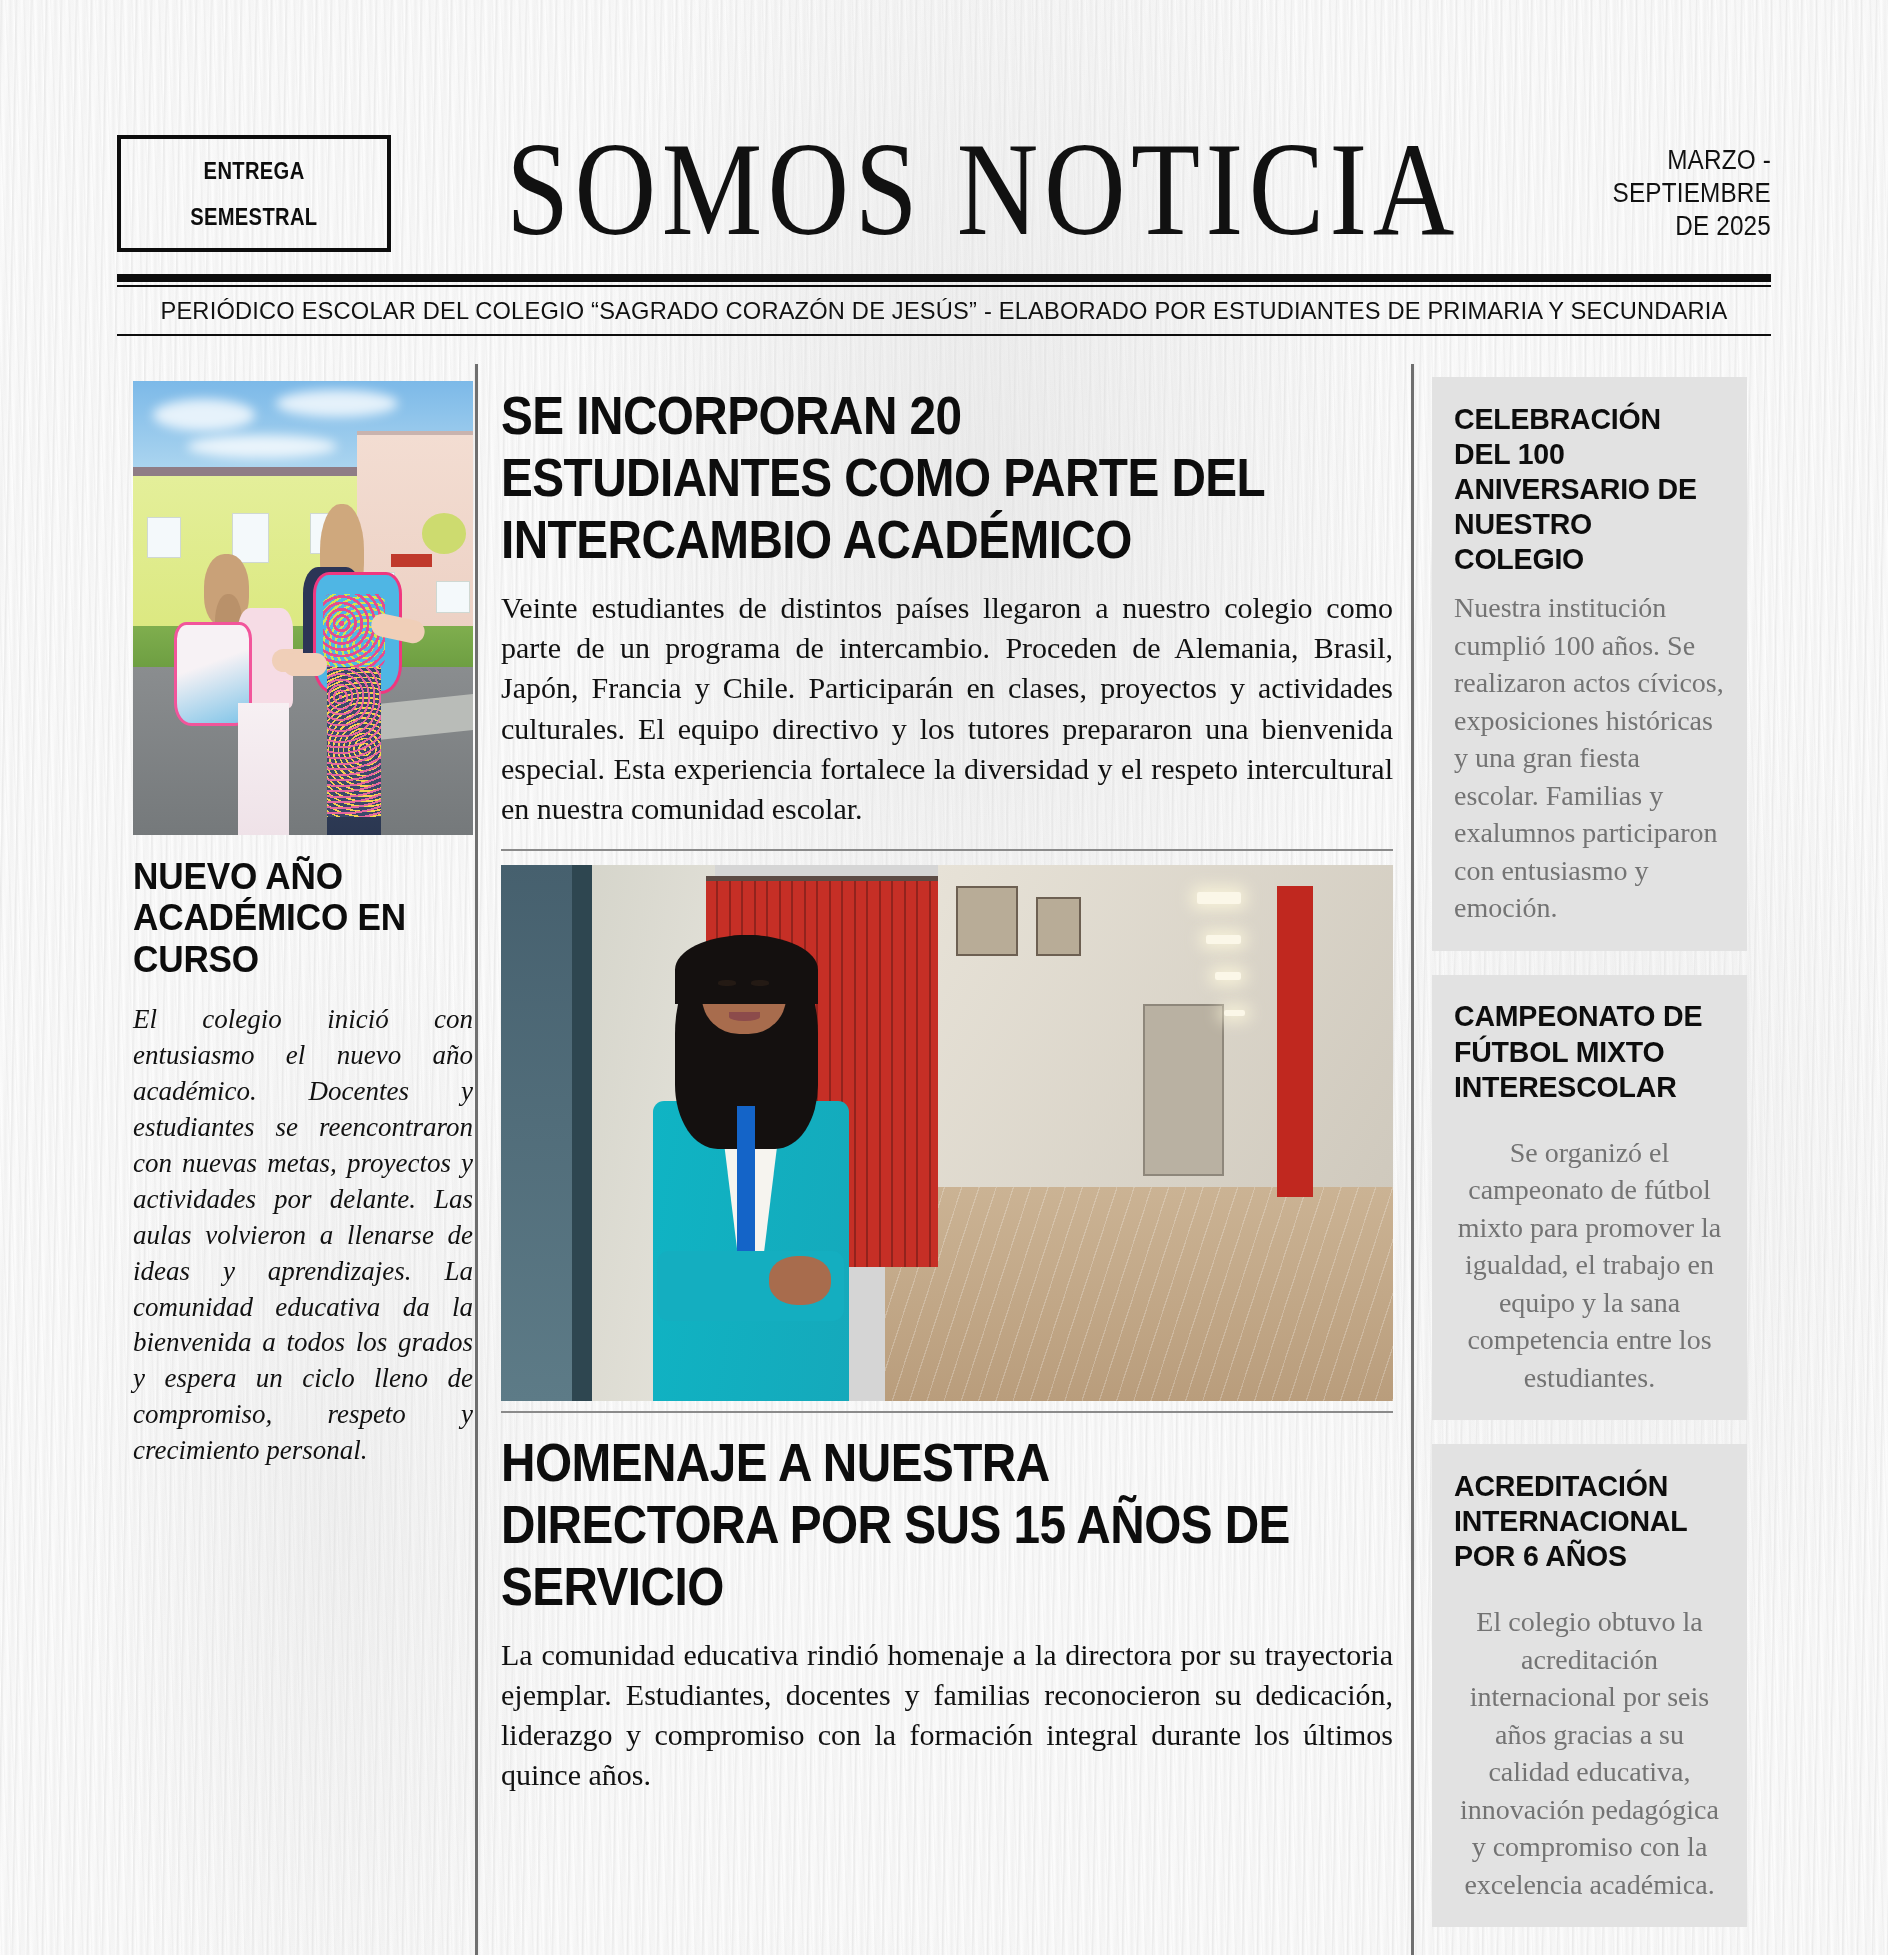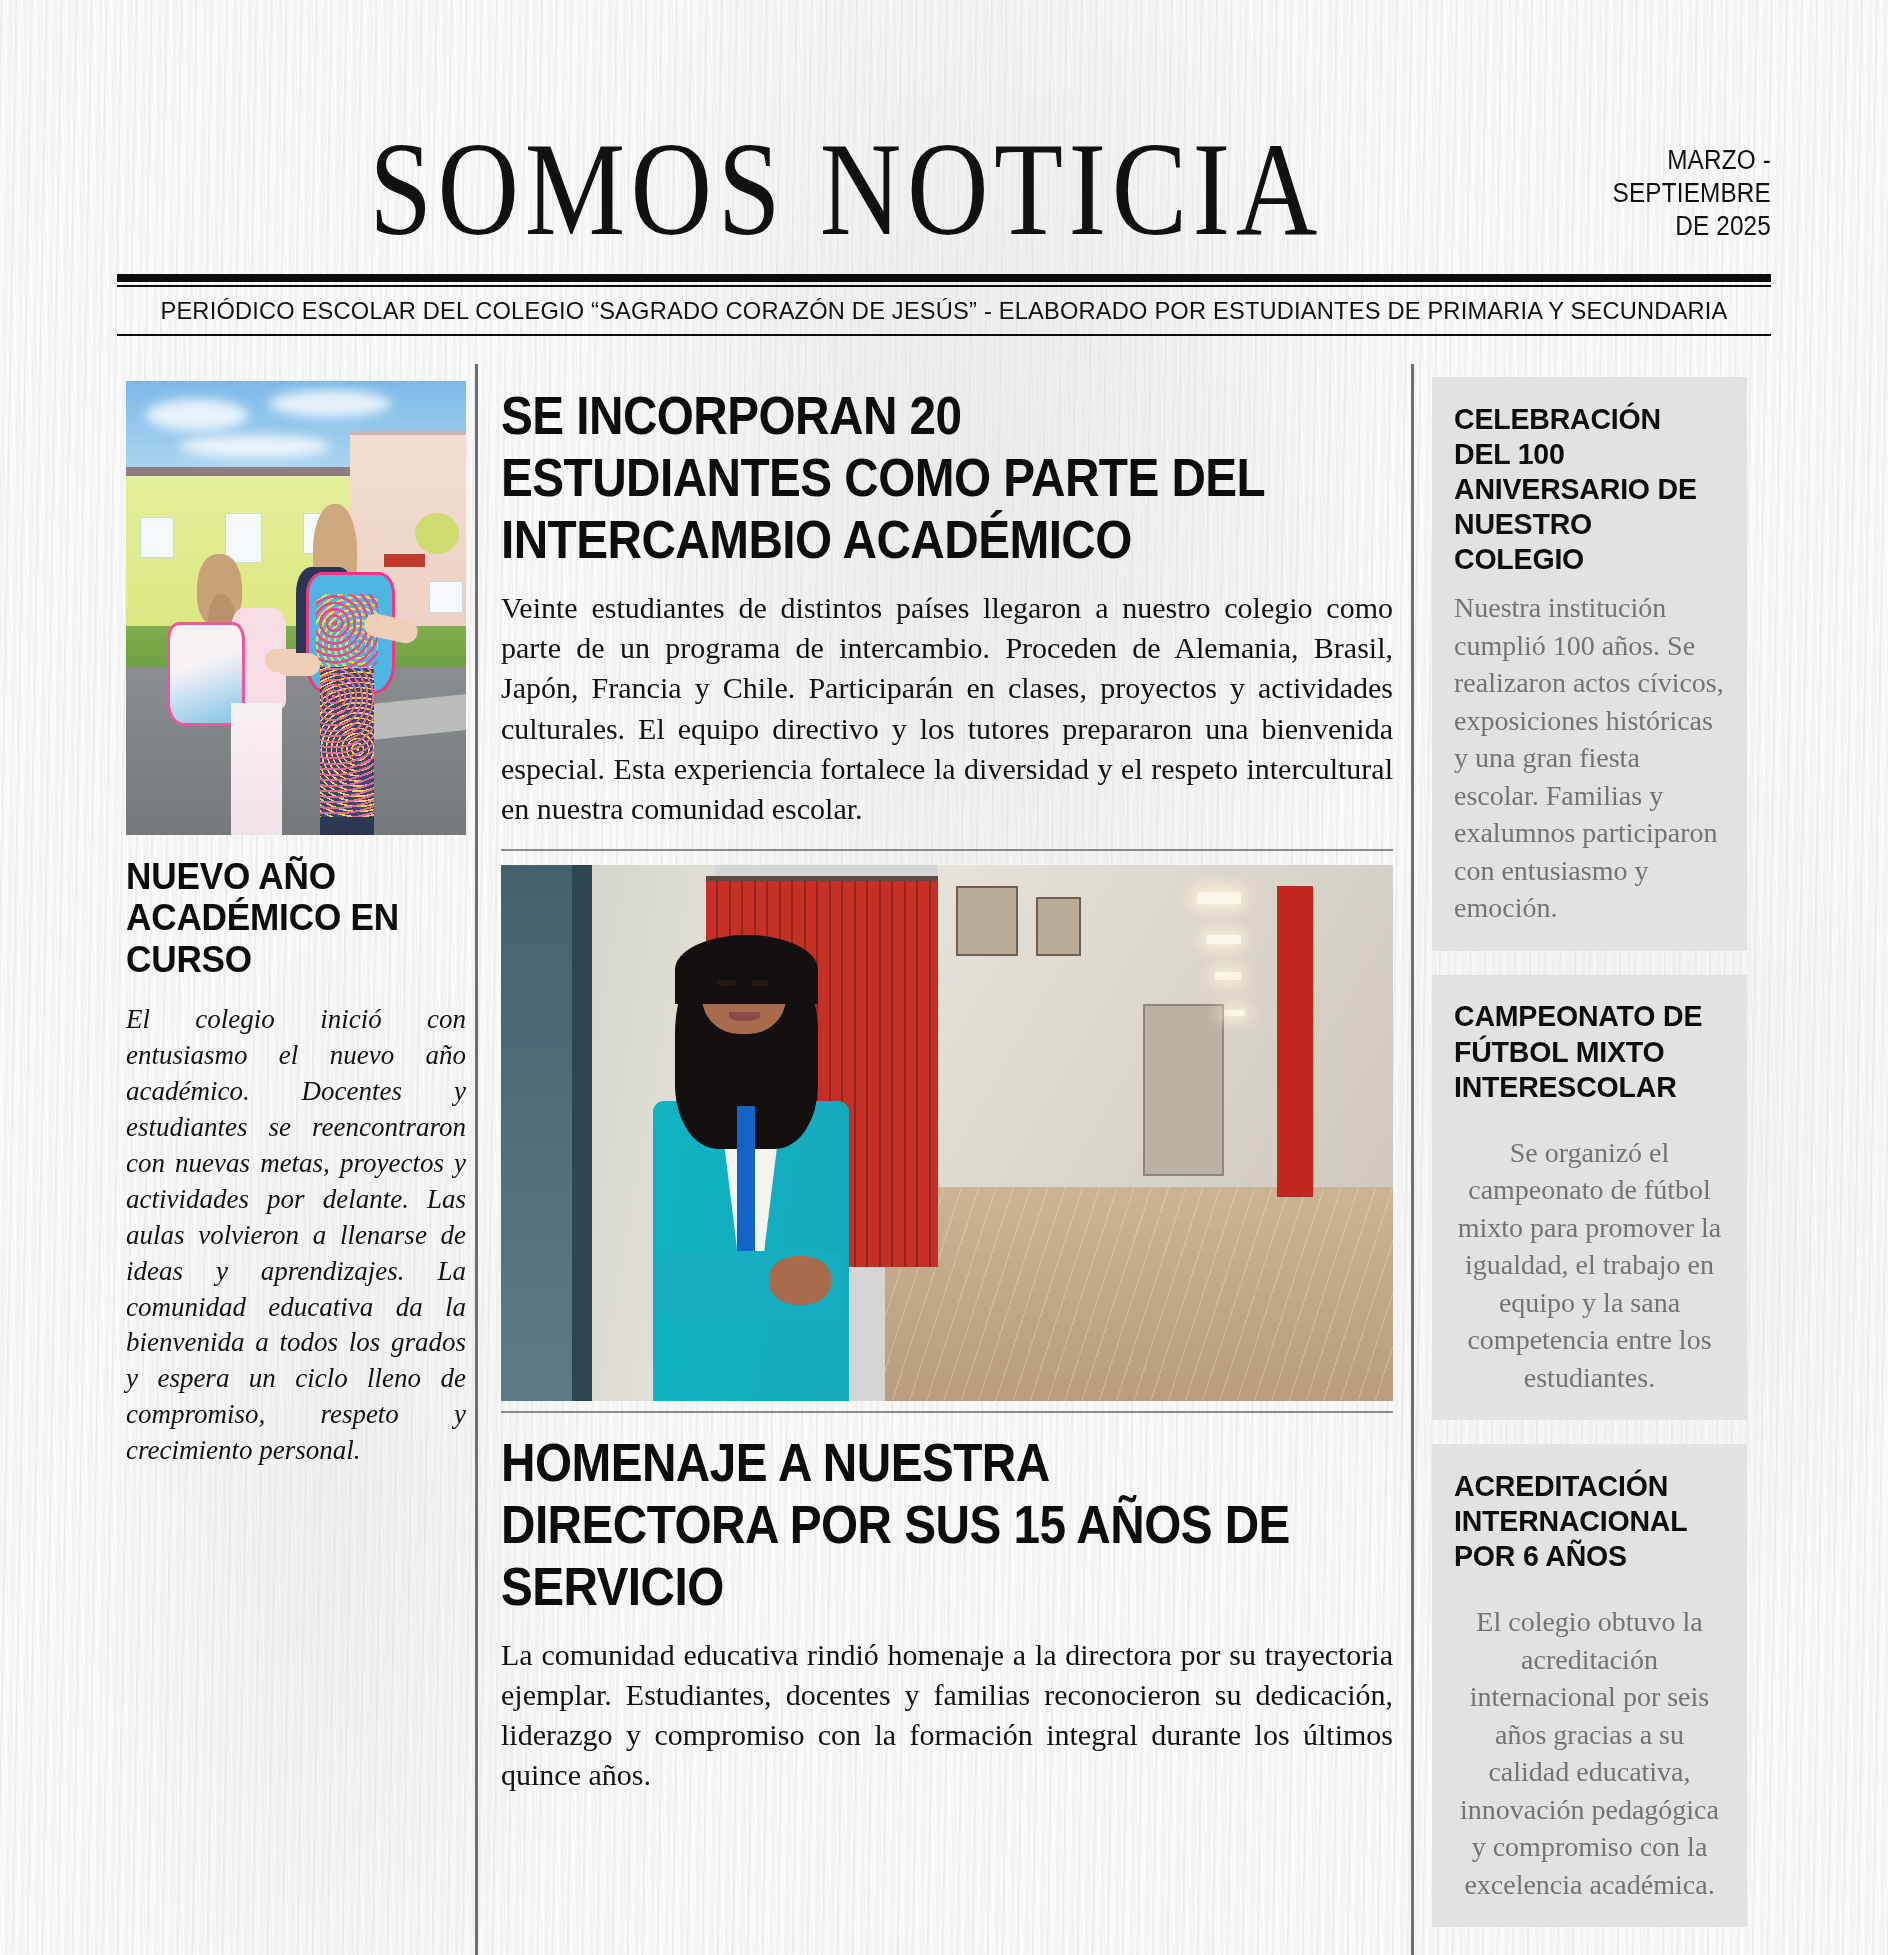--- a/index.html
+++ b/index.html
@@ -152,21 +152,21 @@
     width: 2.7px;
     height: 1668px;
     background: #6f6f6f;
   }
   .vdiv.left  { left: 475px; }
   .vdiv.right { left: 1411px; }
 
   
   .col-left {
     position: absolute;
-    left: 126px; top: 381px;
+    left: 133px; top: 381px;
     width: 340px;
   }
   .photo {
     position: relative;
     overflow: hidden;
     background: #d5d5d5;
   }
   .photo-girls { width: 340px; height: 454px; margin-bottom: 21px; }
 
   .kicker-head {
@@ -341,20 +341,24 @@
 </style>
 </head>
 <body>
 
 <div id="paper"></div>
 
 <div id="page">
 
   <div class="masthead">
 
+    <div class="edition-badge">
+      <div class="line">ENTREGA</div>
+      <div class="line">SEMESTRAL</div>
+    </div>
 
     <div class="brand-wrap">
       <div class="brand">SOMOS NOTICIA</div>
     </div>
 
     <div class="date-block">MARZO - SEPTIEMBRE DE 2025</div>
   </div>
 
   <div class="rule-double"></div>
   <div class="rule-thin"></div>

